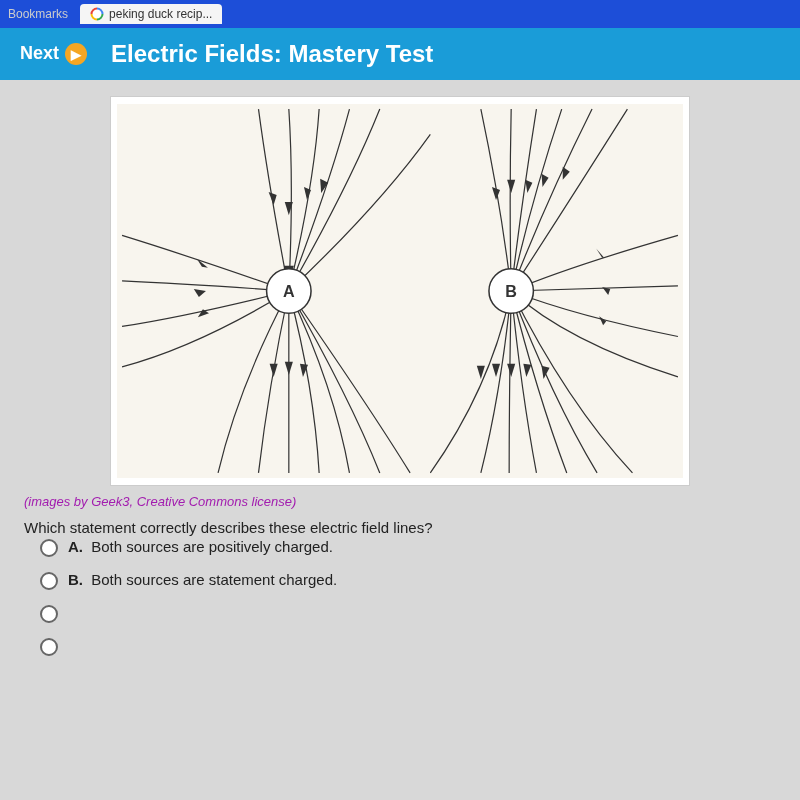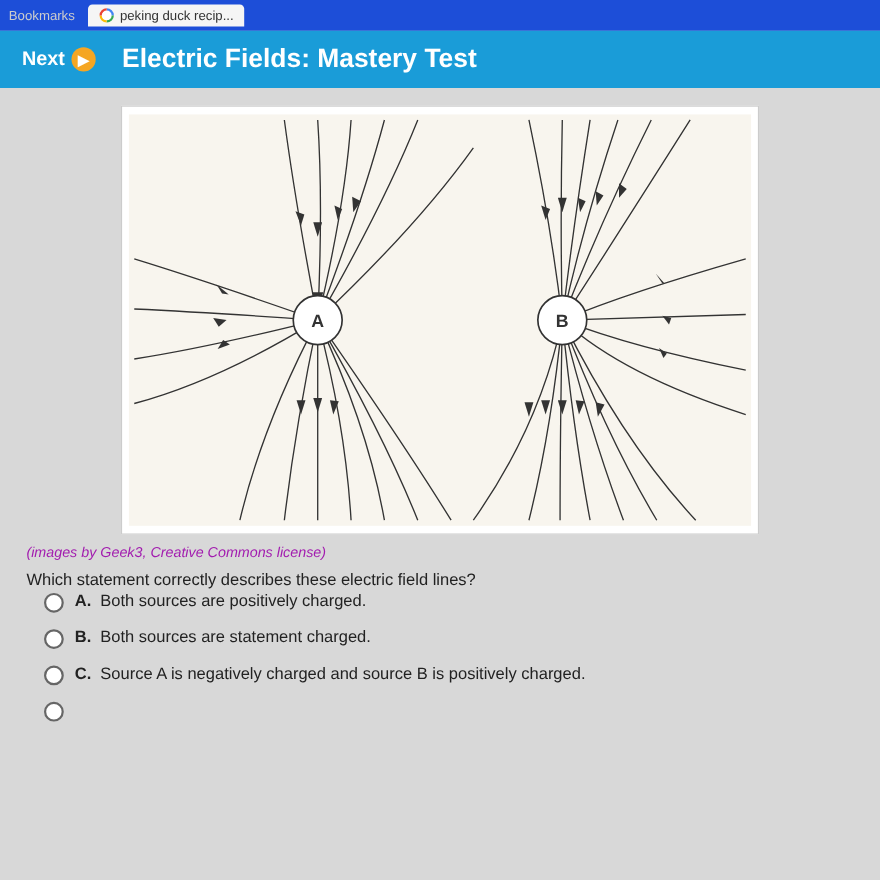--- a/index.html
+++ b/index.html
@@ -291,22 +291,18 @@
     </div>
     <div class="answer-option">
       <div class="radio-circle"></div>
       <span class="answer-label">
         <span class="answer-letter">B.</span>
         <span>Both sources are statement charged.</span>
       </span>
     </div>
     <div class="answer-option">
       <div class="radio-circle"></div>
-      <span class="answer-label">
-        <span class="answer-letter">C.</span>
-        <span>Source A is negatively charged and source B is positively charged.</span>
-      </span>
     </div>
     <div class="answer-option">
       <div class="radio-circle"></div>
     </div>
   </div>
 </div>
 
 </body></html>

